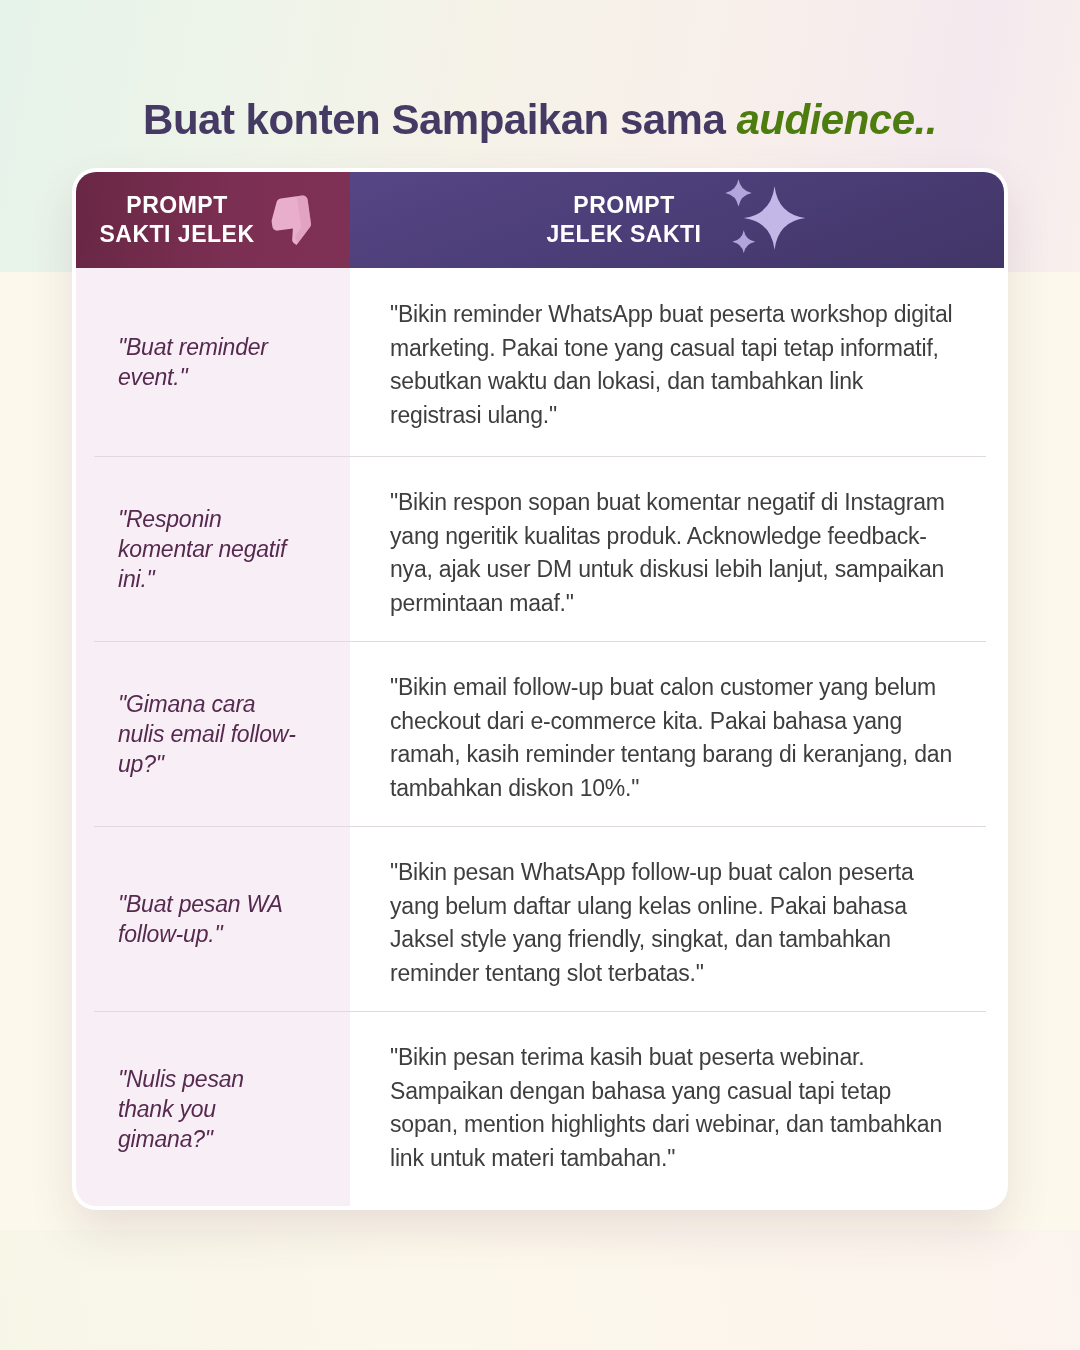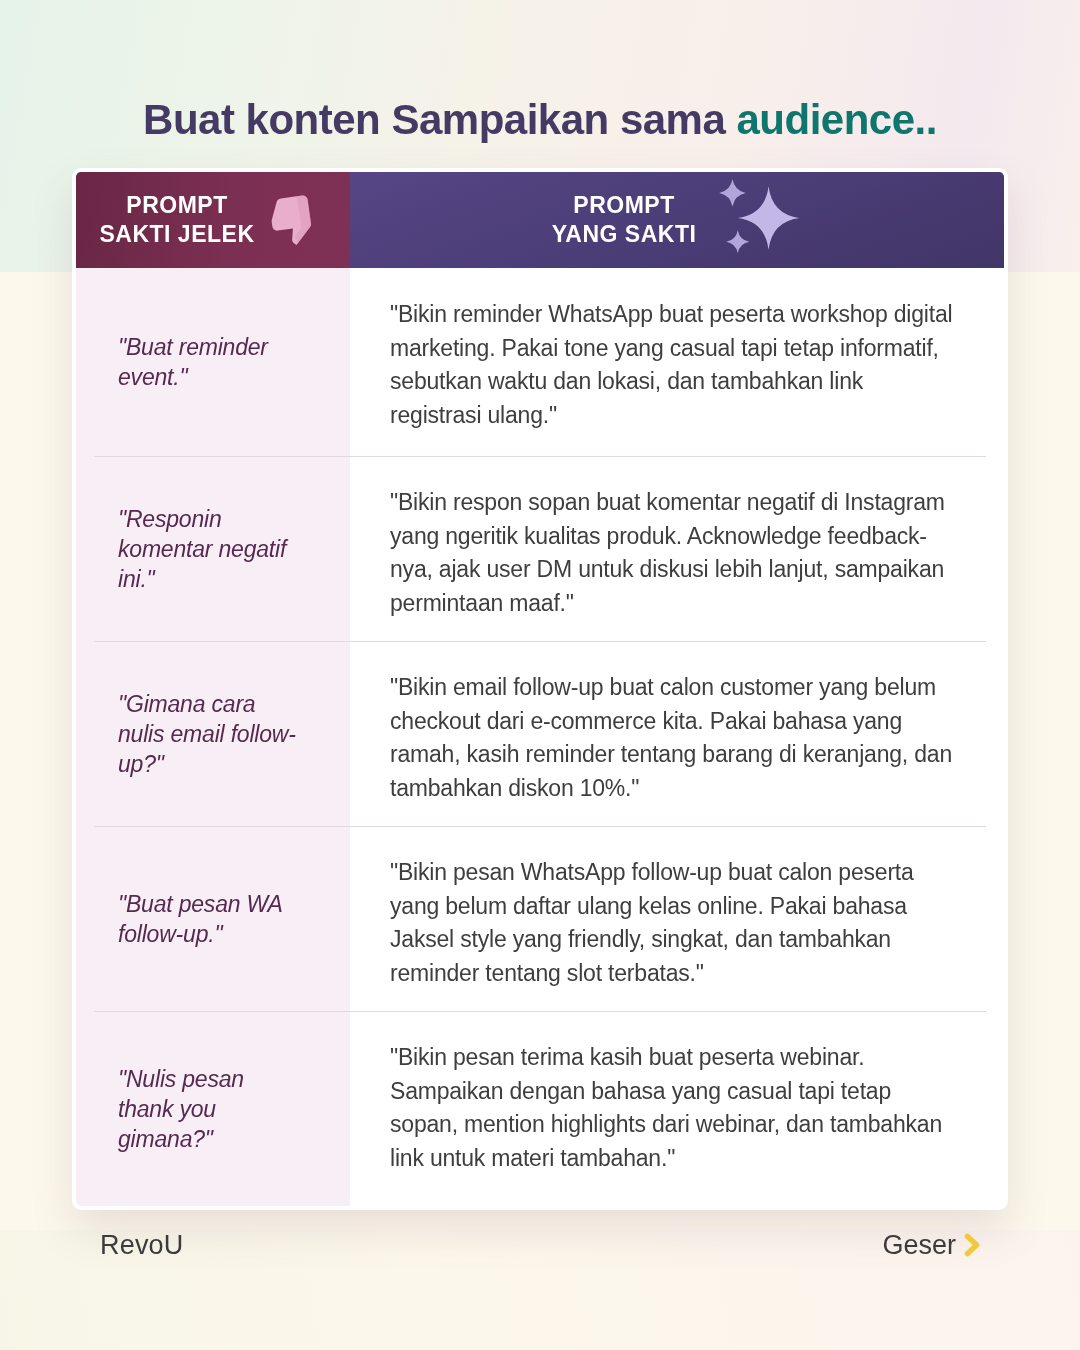--- a/index.html
+++ b/index.html
@@ -24,28 +24,28 @@
     opacity:.7;
   }
 
   .title {
     position:absolute; top:94px; left:0; width:1080px;
     text-align:center;
     font-size:42px; line-height:52px; font-weight:bold;
     color:#453a63; letter-spacing:-0.5px;
     white-space:nowrap;
   }
-  .title .accent { color:#0f766e; }
+  .title .accent { color:#4d7c0f;font-style:italic; }
 
   .card {
     position:absolute; left:72px; top:168px;
     width:936px; height:1042px;
     background:#ffffff;
     border:4px solid rgba(255,255,255,.95);
-    border-radius:9px;
+    border-radius:24px;
     box-shadow:0 20px 44px rgba(110,80,105,.14);
     overflow:hidden;
   }
 
   .thead { display:flex; height:96px; }
   .th {
     display:flex; align-items:center; justify-content:center;
     gap:14px; color:#ffffff;
   }
   .th-bad {
@@ -125,21 +125,21 @@
           <svg class="icon-thumb" viewBox="0 0 24 24">
             <path fill="#e9aecb" d="M15 3H6c-.83 0-1.54.5-1.84 1.22l-3.02 7.05c-.09.23-.14.47-.14.73v2c0 1.1.9 2 2 2h6.31l-.95 4.57-.03.32c0 .41.17.79.44 1.06L9.83 23l6.59-6.59c.36-.36.58-.86.58-1.41V5c0-1.1-.9-2-2-2z"></path>
             <path fill="#d995b8" d="M15 3h-2.2v13.2l-3 3 .03 1.63.44 1.06L9.83 23l6.59-6.59c.36-.36.58-.86.58-1.41V5c0-1.1-.9-2-2-2z" opacity=".45"></path>
           </svg>
         </span>
       </div>
 
       <div class="th th-good">
         <div class="th-label">
           <div>PROMPT</div>
-          <div>YANG SAKTI</div>
+          <div>JELEK SAKTI</div>
         </div>
         <span>
           <svg class="icon-sparkles" viewBox="0 0 100 100">
             <path fill="#c3b7e8" d="M62 14 Q66 46 97 50 Q66 54 62 86 Q58 54 27 50 Q58 46 62 14 Z"></path>
             <path fill="#b2a5dc" d="M21 6 Q23.5 19 36 21.5 Q23.5 24 21 37 Q18.5 24 6 21.5 Q18.5 19 21 6 Z"></path>
             <path fill="#b2a5dc" d="M27 64 Q29 75 40 77 Q29 79 27 90 Q25 79 14 77 Q25 75 27 64 Z"></path>
           </svg>
         </span>
       </div>
     </div>
@@ -192,25 +192,14 @@
 thank you
 gimana?"</div>
       </div>
       <div class="cell-good">
         <div class="good-text">"Bikin pesan terima kasih buat peserta webinar. Sampaikan dengan bahasa yang casual tapi tetap sopan, mention highlights dari webinar, dan tambahkan link untuk materi tambahan."</div>
       </div>
     </div>
 
   </div>
 
-  <div class="footer">
-    <div class="brand">RevoU</div>
-    <div class="swipe">
-      <span class="swipe-label">Geser</span>
-      <span>
-        <svg class="icon-chevron" viewBox="0 0 24 24">
-          <path d="M8 4.5l8 7.5-8 7.5" fill="none" stroke="#f0c93f" stroke-width="4.6" stroke-linecap="round" stroke-linejoin="round"></path>
-        </svg>
-      </span>
-    </div>
-  </div>
 
 </div>
 
 </body></html>

